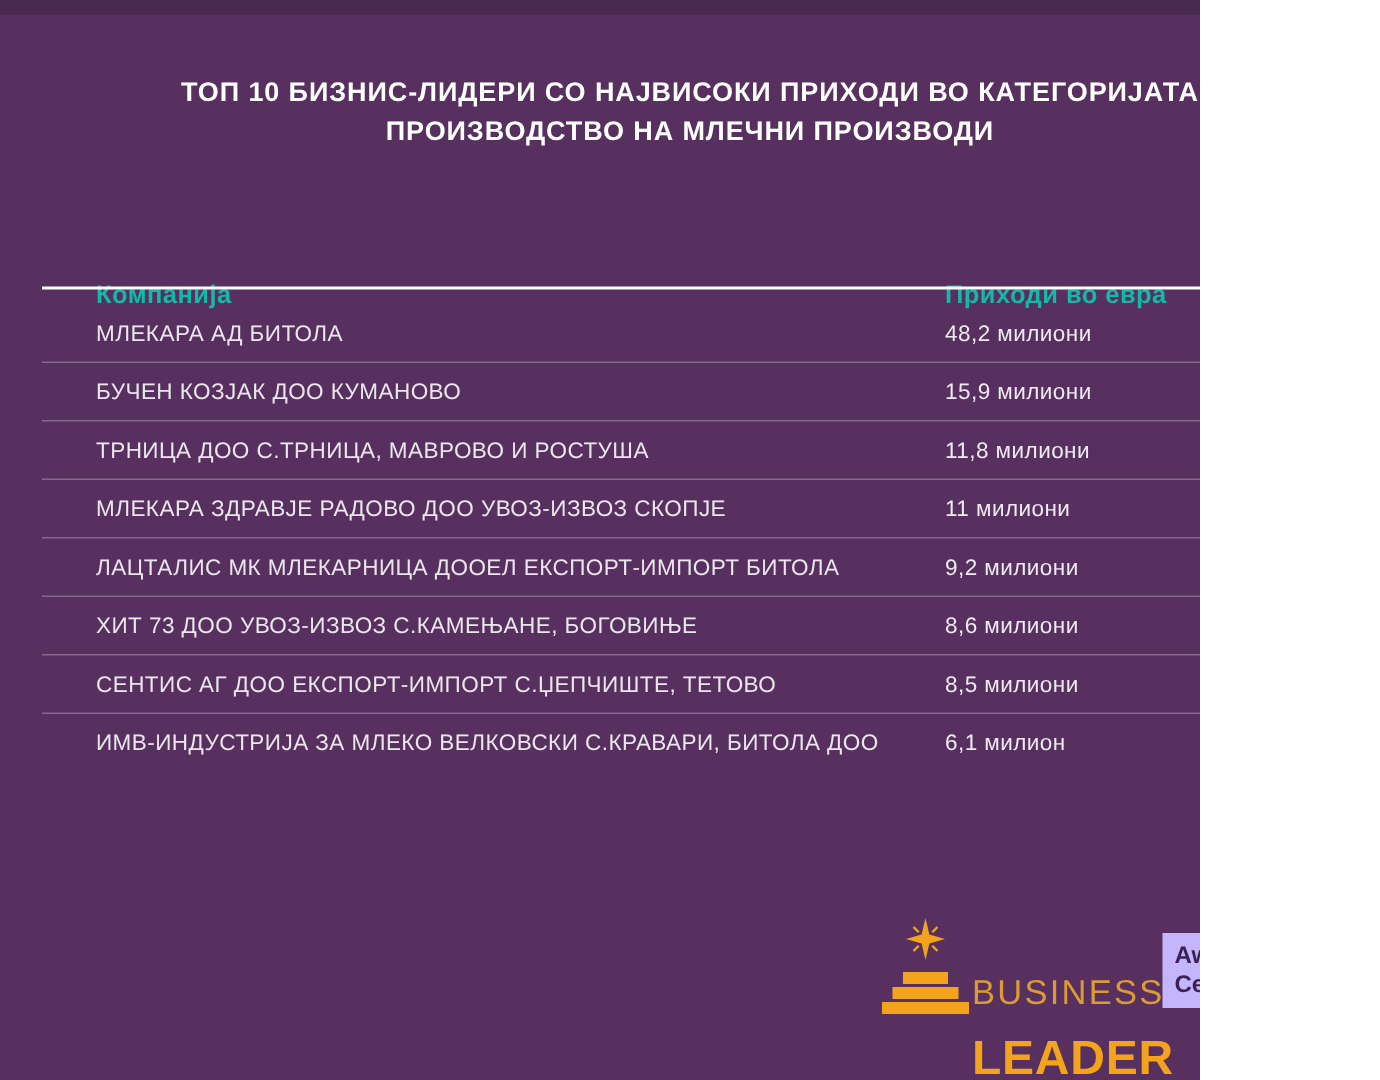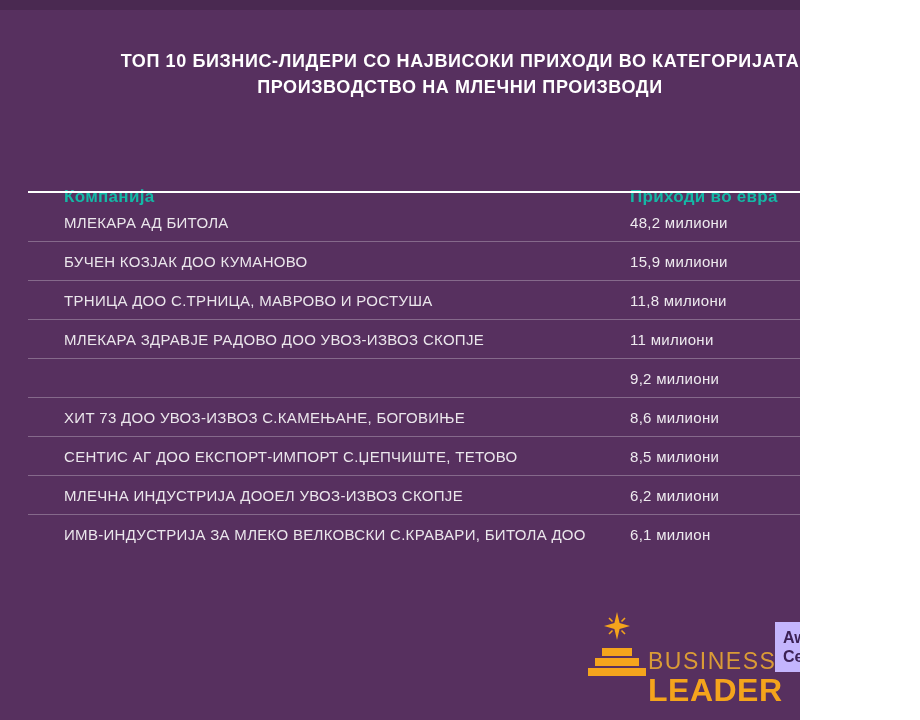--- a/index.html
+++ b/index.html
@@ -51,21 +51,21 @@
   .footer{
     position:absolute;left:586px;top:610px;width:300px;height:70px;
   }
   .logo-icon{position:absolute;left:2px;top:2px;}
   .wordmark{position:absolute;left:62px;top:6px;line-height:1;}
   .word1{
     color:#DA9B36;font-size:23px;font-weight:400;letter-spacing:1.5px;margin-top:34px;
   }
   .word2{
     color:#F4A41C;font-size:32px;font-weight:bold;letter-spacing:0.5px;
-    margin-top:1px;
+    margin-top:16px;
   }
   .badge{
     position:absolute;left:189px;top:12px;width:98px;height:50px;
     background:#c4b5fd;
     display:flex;flex-direction:column;justify-content:center;
     padding-left:8px;box-sizing:border-box;
   }
   .badge-line{
     display:flex;align-items:center;gap:5px;
     color:#3C2155;font-weight:bold;font-size:16px;line-height:19px;
@@ -97,33 +97,30 @@
     </div>
     <div class="row">
       <span class="company">ТРНИЦА ДОО С.ТРНИЦА, МАВРОВО И РОСТУША</span>
       <span class="revenue">11,8 милиони</span>
     </div>
     <div class="row">
       <span class="company">МЛЕКАРА ЗДРАВЈЕ РАДОВО ДОО УВОЗ-ИЗВОЗ СКОПЈЕ</span>
       <span class="revenue">11 милиони</span>
     </div>
     <div class="row">
+      <span class="company">ЛАЦТАЛИС МК МЛЕКАРНИЦА ДООЕЛ ЕКСПОРТ-ИМПОРТ БИТОЛА</span>
       <span class="revenue">9,2 милиони</span>
     </div>
     <div class="row">
       <span class="company">ХИТ 73 ДОО УВОЗ-ИЗВОЗ С.КАМЕЊАНЕ, БОГОВИЊЕ</span>
       <span class="revenue">8,6 милиони</span>
     </div>
     <div class="row">
       <span class="company">СЕНТИС АГ ДОО ЕКСПОРТ-ИМПОРТ С.ЏЕПЧИШТЕ, ТЕТОВО</span>
       <span class="revenue">8,5 милиони</span>
-    </div>
-    <div class="row">
-      <span class="company">МЛЕЧНА ИНДУСТРИЈА ДООЕЛ УВОЗ-ИЗВОЗ СКОПЈЕ</span>
-      <span class="revenue">6,2 милиони</span>
     </div>
     <div class="row">
       <span class="company">ИМВ-ИНДУСТРИЈА ЗА МЛЕКО ВЕЛКОВСКИ С.КРАВАРИ, БИТОЛА ДОО</span>
       <span class="revenue">6,1 милион</span>
     </div>
   </div>
 
   <div class="footer">
     <svg class="logo-icon" width="58" height="66" viewBox="0 0 58 66" aria-hidden="true">
       <g fill="#F4A41C">

